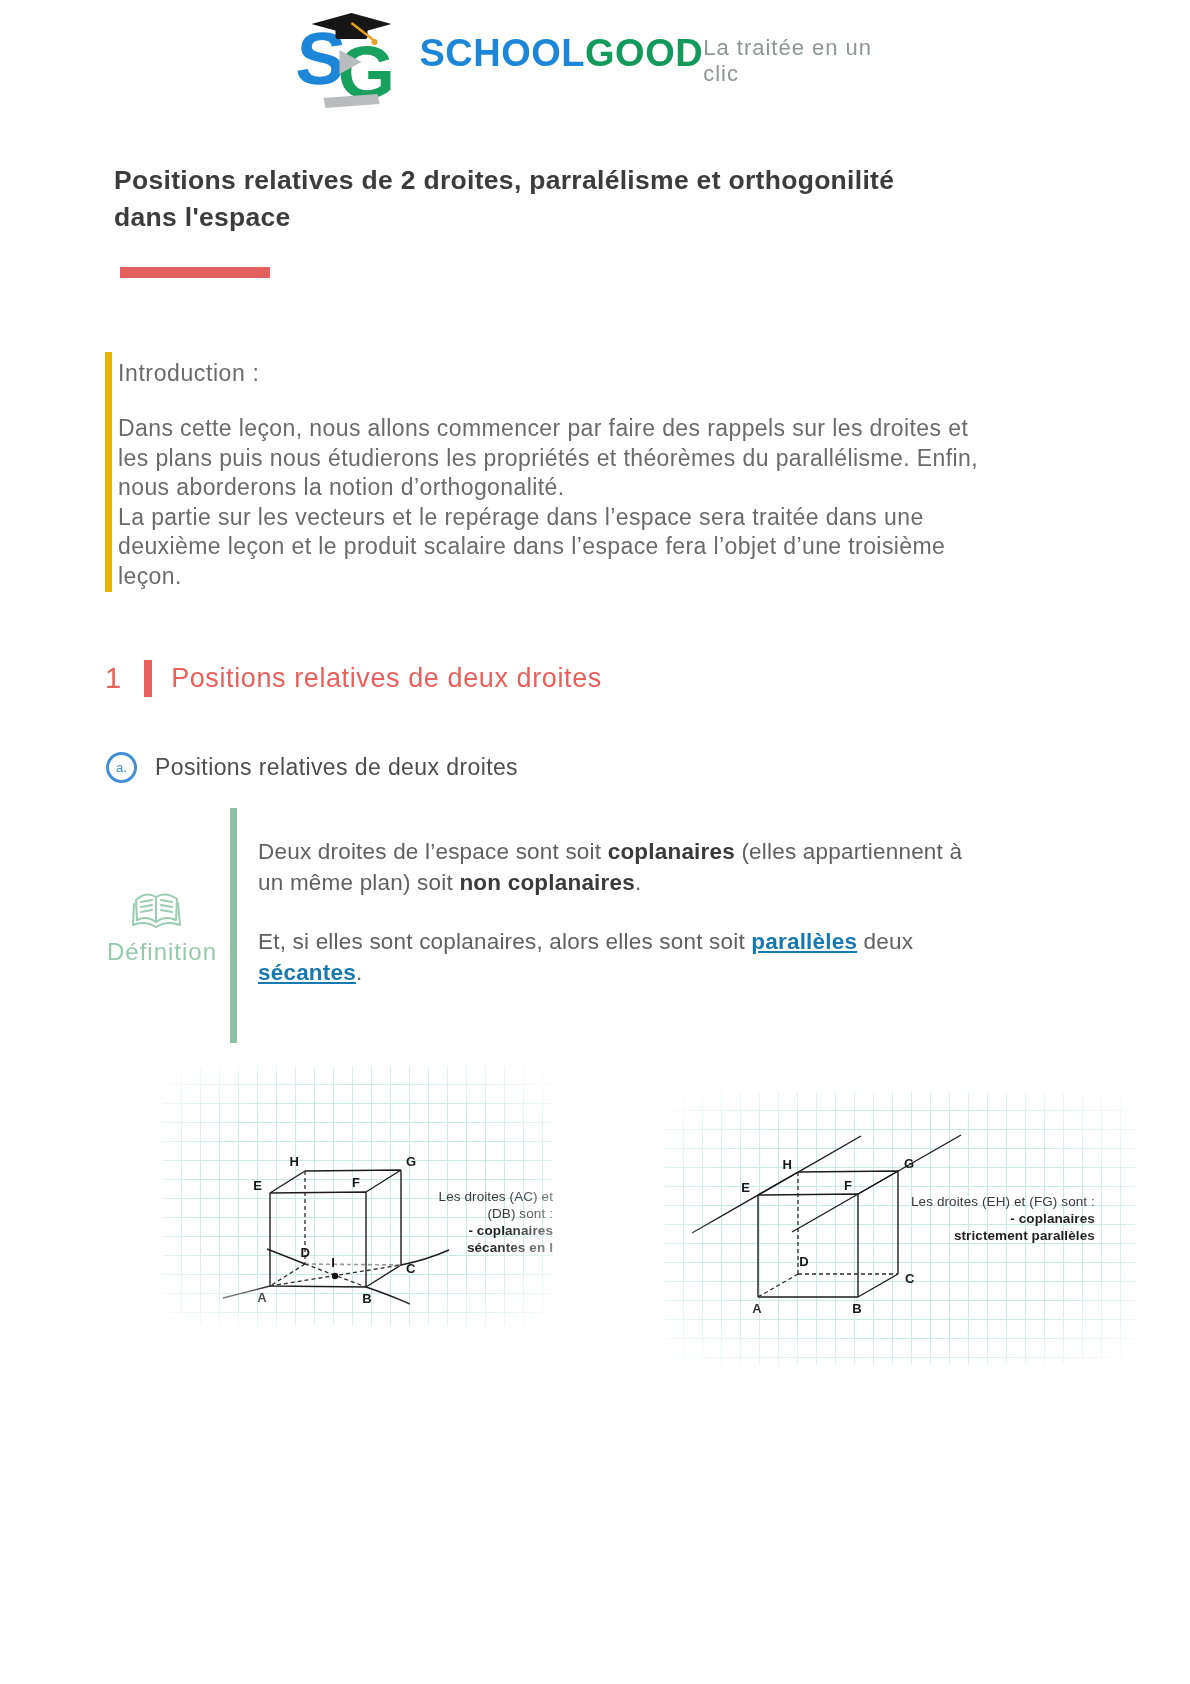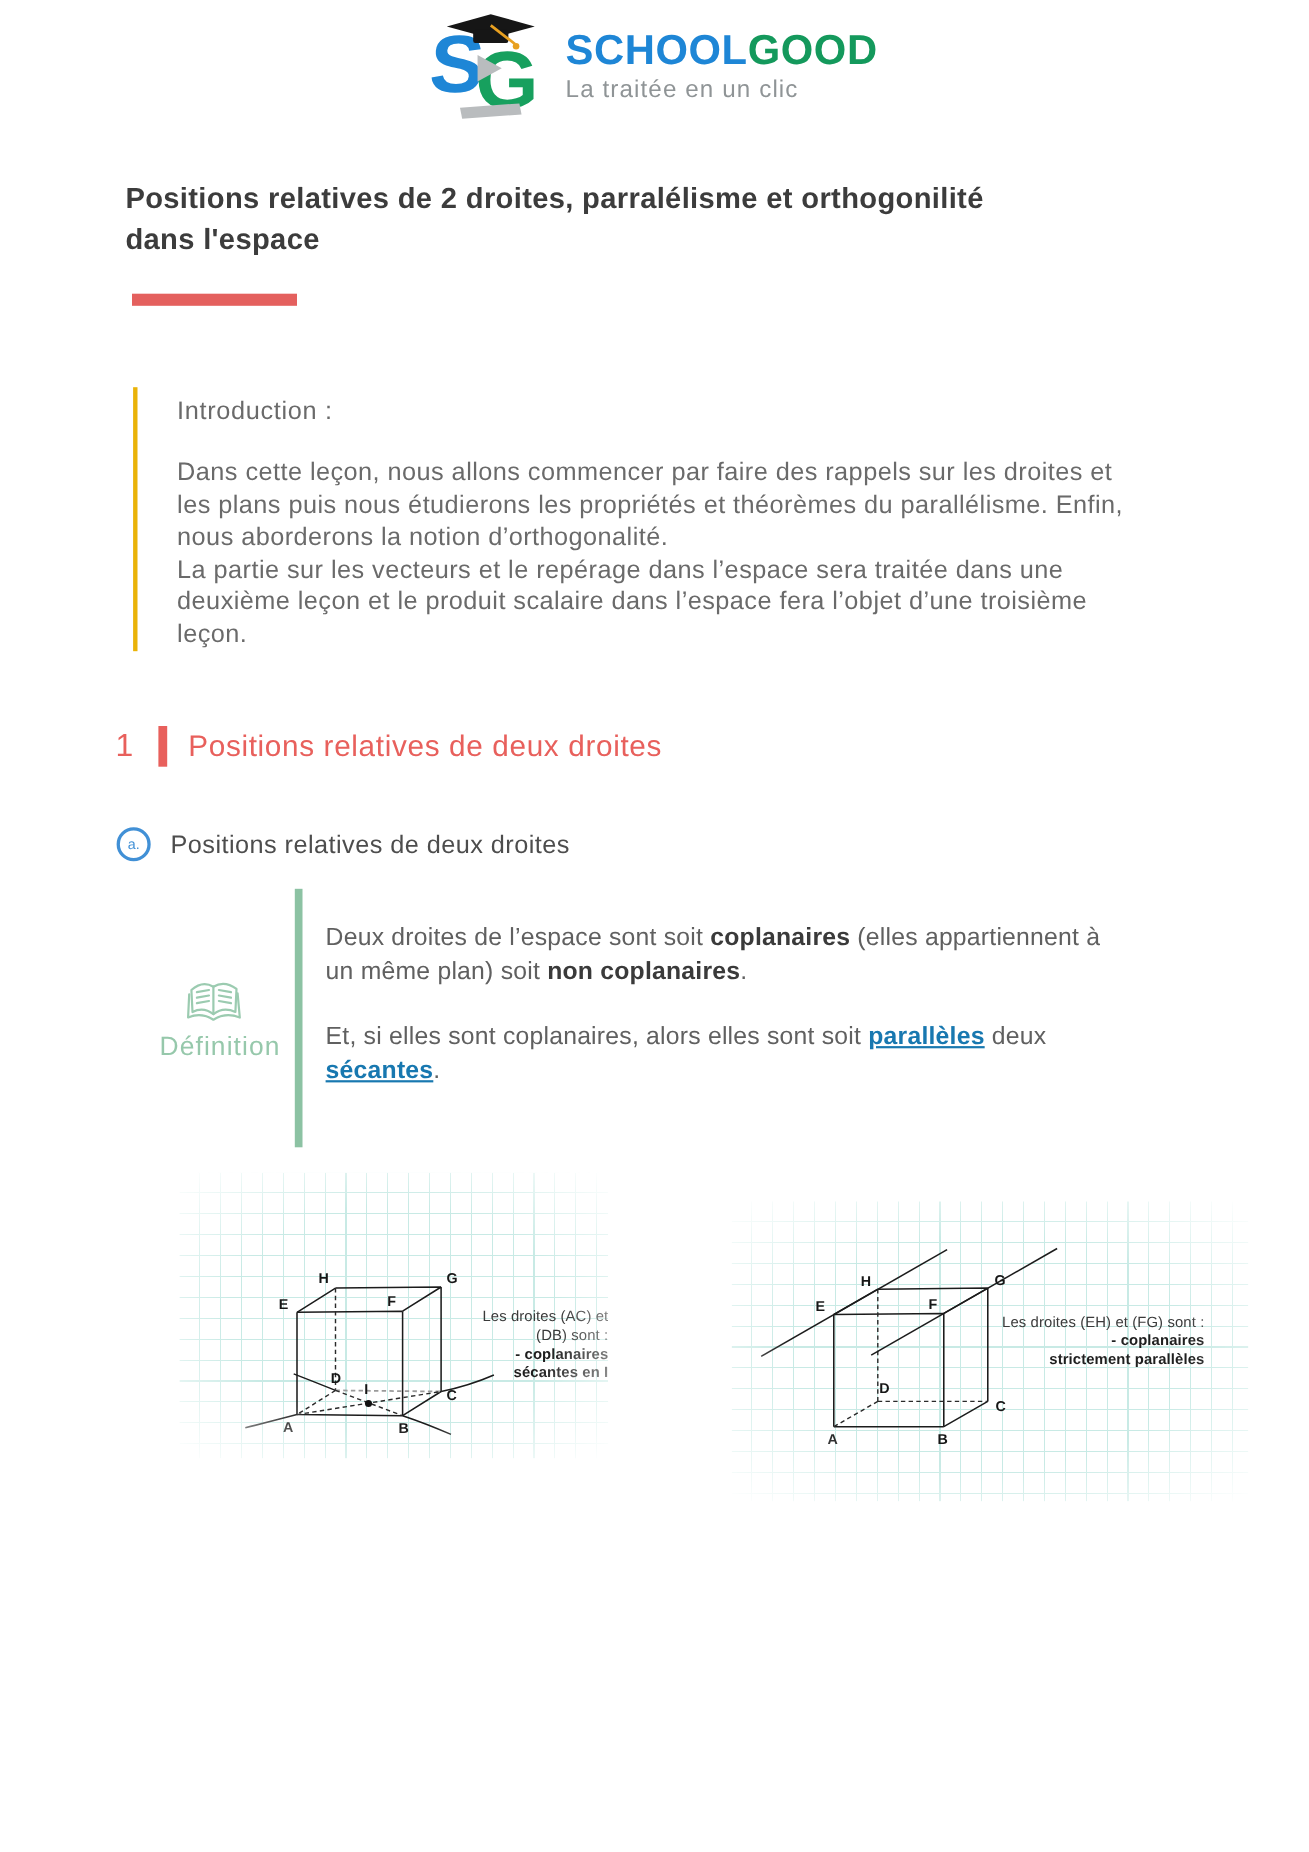--- a/index.html
+++ b/index.html
@@ -7,41 +7,41 @@
   .page {
     position:relative; width:1190px; height:1684px; margin:0 auto;
     background:#ffffff; overflow:hidden;
     font-family:"Liberation Sans","DejaVu Sans",sans-serif;
   }
 
   
   .logo { position:absolute; top:10px; left:50%; transform:translateX(-50%);
           display:flex; align-items:center; gap:14px; }
   .logo-mark { position:relative; width:108px; height:100px; }
-  .brand-text { display:flex; flex-direction:column; }
+  .brand-text { display:flex; }
   .brand-name { font-size:38px; font-weight:bold; letter-spacing:0.5px; line-height:40px; }
   .brand-blue  { color:#1e86d6; }
   .brand-green { color:#14995c; }
   .brand-tagline { font-size:22px; color:#8f9496; letter-spacing:1px; margin-top:2px; }
 
   
   .doc-title {
     position:absolute; left:114px; top:162px; width:930px;
     font-size:26.5px; font-weight:bold; color:#3c3c3c;
     line-height:37px; letter-spacing:0.3px; white-space:pre-line;
   }
   .title-underline {
     position:absolute; left:120px; top:267px; width:150px; height:11px;
     background:#e4605e;
   }
 
   
   .intro {
     position:absolute; left:105px; top:352px; width:892px;
-    border-left:4px solid #eab308; padding-left:36px; min-height:240px;margin-left:16px;
+    border-left:7px solid #eab308; padding-left:6px; min-height:240px;
   }
   .intro-heading { font-size:23px; color:#6a6a6a; letter-spacing:0.6px; padding-top:8px; }
   .intro-body {
     margin-top:27px; width:860px; font-size:23px; color:#6a6a6a;
     line-height:29.5px; letter-spacing:0.4px; white-space:pre-line;
   }
 
   
   .section-head { position:absolute; left:105px; top:660px; display:flex; align-items:center; }
   .section-number { font-size:29px; color:#e8605c; }
@@ -52,21 +52,21 @@
   .subsection { position:absolute; left:106px; top:752px; display:flex; align-items:center; }
   .subsection-circle {
     width:31px; height:31px; border:3px solid #4190d6; border-radius:50%;
     color:#4190d6; font-size:13px; display:flex; align-items:center; justify-content:center;
     flex:0 0 auto;
   }
   .subsection-title { margin-left:18px; font-size:23px; color:#4d4d4d; letter-spacing:0.4px; }
 
   
   .definition { position:absolute; left:105px; top:808px; display:flex; }
-  .def-side { width:125px; position:relative;margin-left:38px; }
+  .def-side { width:125px; position:relative; }
   .book-icon { position:absolute; left:26px; top:80px; }
   .def-label { position:absolute; left:2px; top:130px; font-size:24px; color:#96c8ab; letter-spacing:1px; }
   .def-bar { width:7px; height:235px; background:#8cc2a3; flex:0 0 auto; }
   .def-content { margin-left:21px; width:718px; }
   .def-heading { margin-top:17px; font-size:22.5px; font-weight:bold; color:#3c3c3c; letter-spacing:0.3px; }
   .def-p { margin-top:28px; font-size:22.5px; color:#606060; line-height:31px; letter-spacing:0.2px; }
   .def-p b { color:#3a3a3a; }
   .def-link { color:#1878b0; font-weight:bold; text-decoration:underline; cursor:pointer; }
 
   

